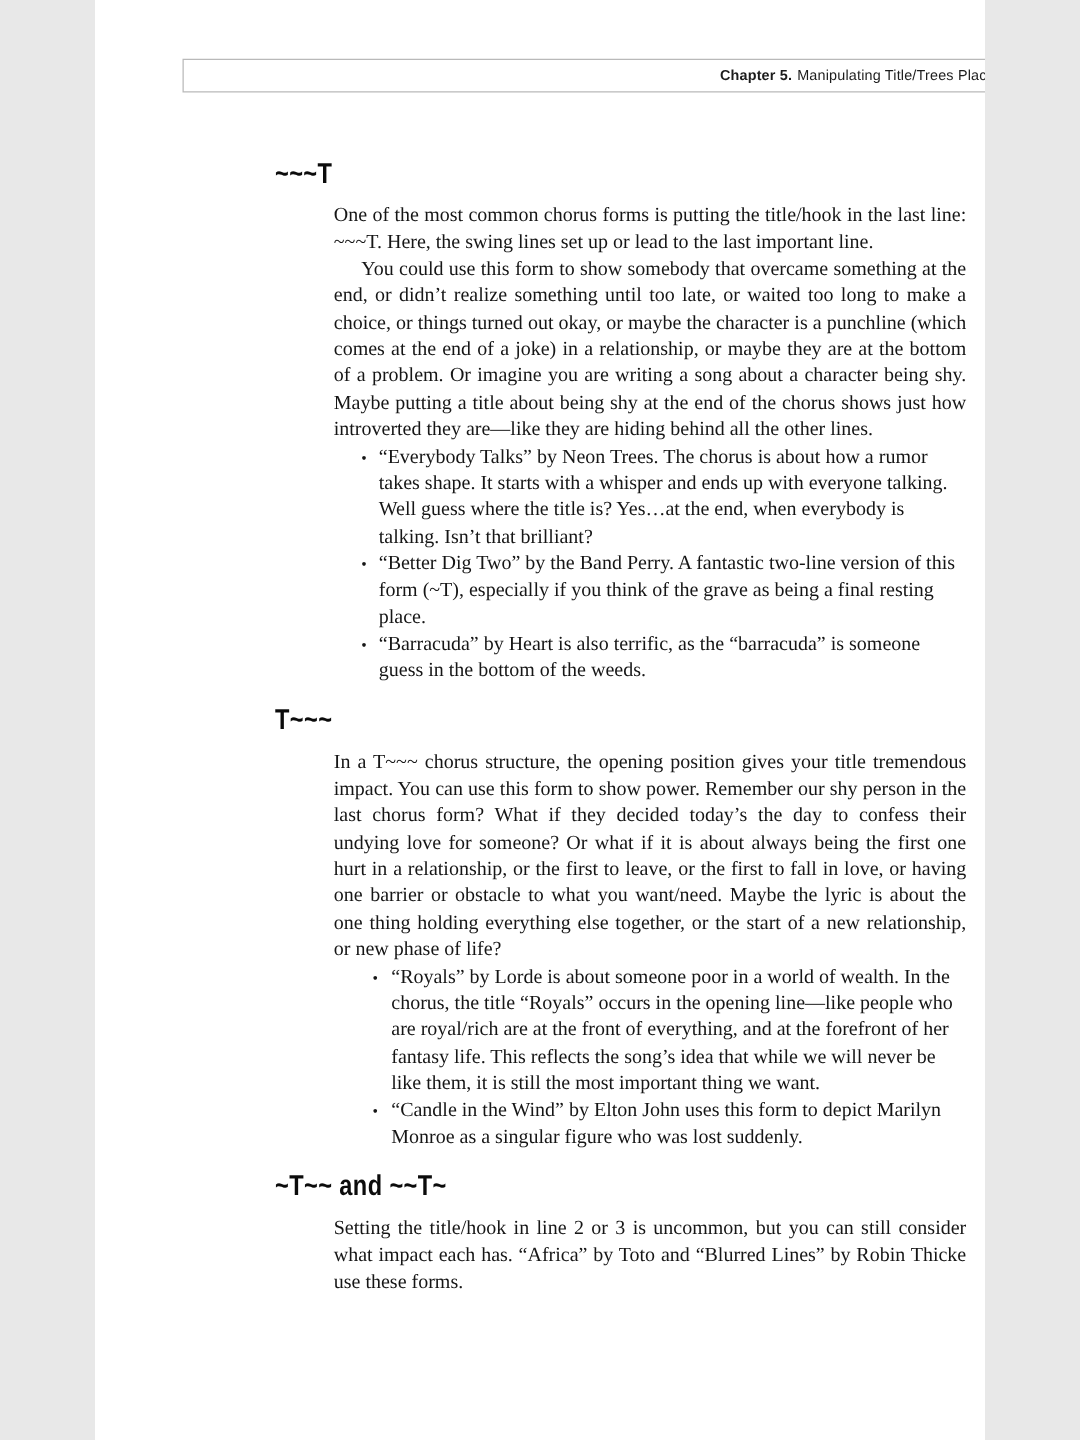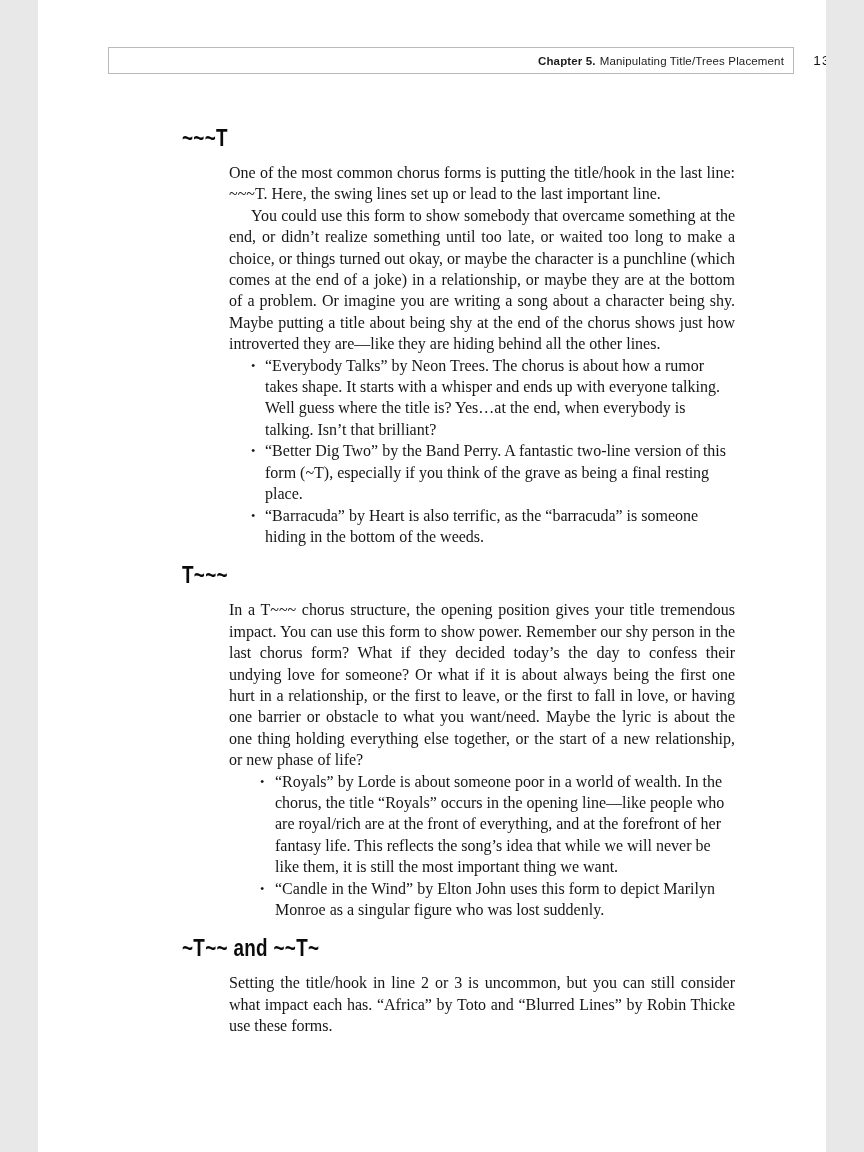--- a/index.html
+++ b/index.html
@@ -1,17 +1,17 @@
 <!DOCTYPE html>
 <html><head>
 <meta charset="utf-8">
 <style>
   html, body { margin: 0; padding: 0; background: #e8e8e8; }
   .page {
-    width: 788px; height: 1152px;
+    width: 712px; height: 1152px;
     background: #ffffff;
     position: relative;
     font-family: "Liberation Serif", serif;
     color: #161616;
     margin: 0 auto;
     overflow: hidden;
   }
   
   .header-box {
     position: absolute; left: 70px; top: 47px;
@@ -80,21 +80,21 @@
 
 
     <section>
       <h2><span class="squeeze">~~~T</span></h2>
       <div class="body-text">
         <p class="justify">One of the most common chorus forms is putting the title/hook in the last line: ~~~T. Here, the swing lines set up or lead to the last important line.</p>
         <p class="justify indent">You could use this form to show somebody that overcame something at the end, or didn’t realize something until too late, or waited too long to make a choice, or things turned out okay, or maybe the character is a punchline (which comes at the end of a joke) in a relationship, or maybe they are at the bottom of a problem. Or imagine you are writing a song about a character being shy. Maybe putting a title about being shy at the end of the chorus shows just how introverted they are—like they are hiding behind all the other lines.</p>
         <ul class="examples">
           <li><span class="bullet">•</span><span>“Everybody Talks” by Neon Trees. The chorus is about how a rumor takes shape. It starts with a whisper and ends up with everyone talking. Well guess where the title is? Yes…at the end, when everybody is talking. Isn’t that brilliant?</span></li>
           <li><span class="bullet">•</span><span>“Better Dig Two” by the Band Perry. A fantastic two-line version of this form (~T), especially if you think of the grave as being a final resting place.</span></li>
-          <li><span class="bullet">•</span><span>“Barracuda” by Heart is also terrific, as the “barracuda” is someone hiding in the bottom of the weeds.</span></li>
+          <li><span class="bullet">•</span><span>“Barracuda” by Heart is also terrific, as the “barracuda” is someone guess in the bottom of the weeds.</span></li>
         </ul>
       </div>
     </section>
 
     <section>
       <h2><span class="squeeze">T~~~</span></h2>
       <div class="body-text">
         <p class="justify">In a T~~~ chorus structure, the opening position gives your title tremendous impact. You can use this form to show power. Remember our shy person in the last chorus form? What if they decided today’s the day to confess their undying love for someone? Or what if it is about always being the first one hurt in a relationship, or the first to leave, or the first to fall in love, or having one barrier or obstacle to what you want/need. Maybe the lyric is about the one thing holding everything else together, or the start of a new relationship, or new phase of life?</p>
         <ul class="examples-2">
           <li><span class="bullet">•</span><span>“Royals” by Lorde is about someone poor in a world of wealth. In the chorus, the title “Royals” occurs in the opening line—like people who are royal/rich are at the front of everything, and at the forefront of her fantasy life. This reflects the song’s idea that while we will never be like them, it is still the most important thing we want.</span></li>

